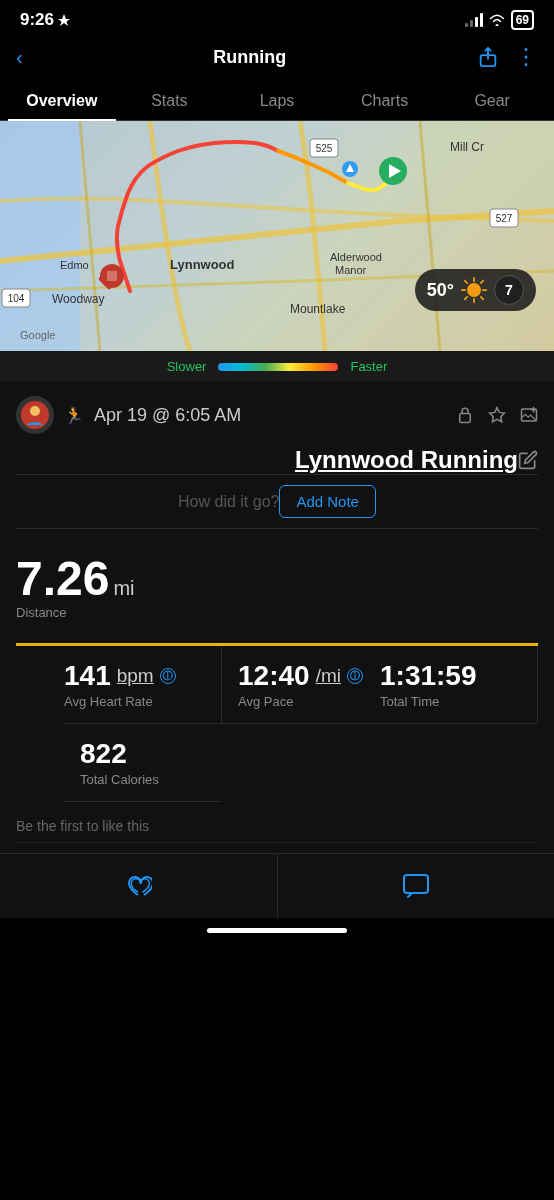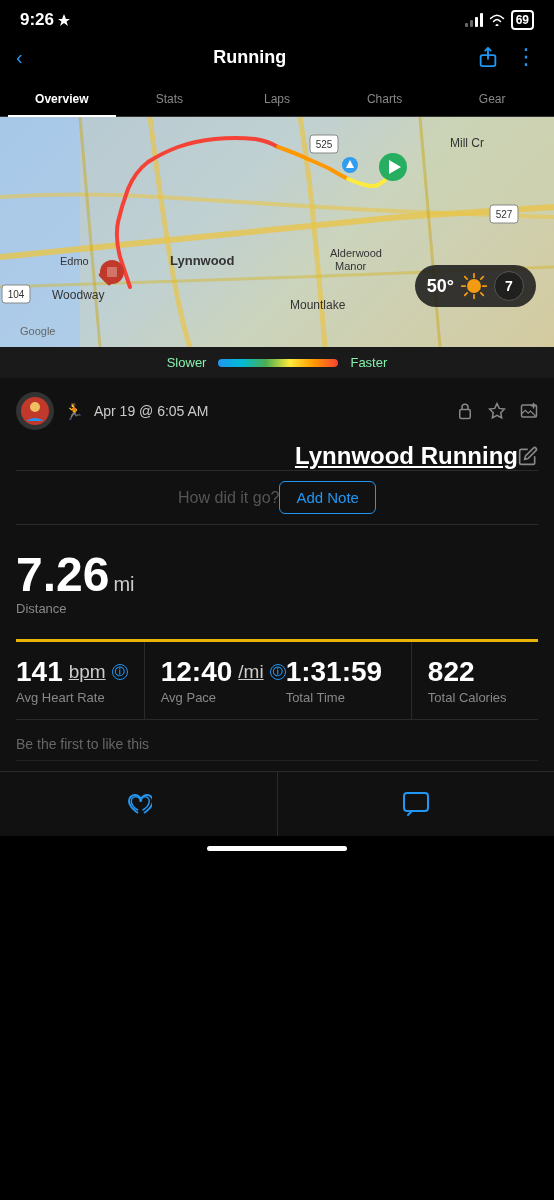--- a/index.html
+++ b/index.html
@@ -90,21 +90,21 @@
     .tabs {
       display: flex;
       border-bottom: 1px solid #333;
       background: #000;
       padding: 0 8px;
     }
     .tab {
       flex: 1;
       text-align: center;
       padding: 10px 4px 10px;
-      font-size: 12px;
+      font-size: 16px;
       color: #888;
       cursor: pointer;
       position: relative;
     }
     .tab.active {
       color: #fff;
       font-weight: 600;
     }
     .tab.active::after {
       content: '';
@@ -167,21 +167,21 @@
     }
     
     .speed-legend {
       background: #1a1a1a;
       display: flex;
       align-items: center;
       justify-content: center;
       gap: 12px;
       padding: 8px;
       font-size: 13px;
-      color: #86efac;
+      color: #22c55e;
     }
     .speed-gradient {
       width: 120px;
       height: 8px;
       border-radius: 4px;
       background: linear-gradient(to right, #2196f3, #00bcd4, #4caf50, #ffeb3b, #ff9800, #f44336);
     }
 
     
     .activity-info {
@@ -199,21 +199,21 @@
       height: 38px;
       border-radius: 50%;
       overflow: hidden;
       background: #333;
       display: flex;
       align-items: center;
       justify-content: center;
       font-size: 18px;
     }
     .meta-date {
-      font-size: 14px;
+      font-size: 18px;
       color: #ccc;
     }
     .meta-action-icons {
       display: flex;
       gap: 14px;
       margin-left: auto;
     }
     .activity-title-row {
       display: flex;
       align-items: center;
@@ -266,22 +266,23 @@
       color: #ccc;
       margin-left: 4px;
     }
     .stat-label {
       font-size: 13px;
       color: #888;
       margin-top: 2px;
     }
     .stats-grid {
       display: grid;
-      grid-template-columns: 1fr 1fr 1fr 1fr;
+      grid-template-columns: 1fr 1fr 1fr;
       gap: 0;
+      margin-left: 48px;
     }
     .stat-cell {
       padding: 14px 0;
       border-bottom: 1px solid #2a2a2a;
     }
     .stat-cell:nth-child(odd) {
       border-right: 1px solid #2a2a2a;
       padding-right: 16px;
     }
     .stat-cell:nth-child(even) {

